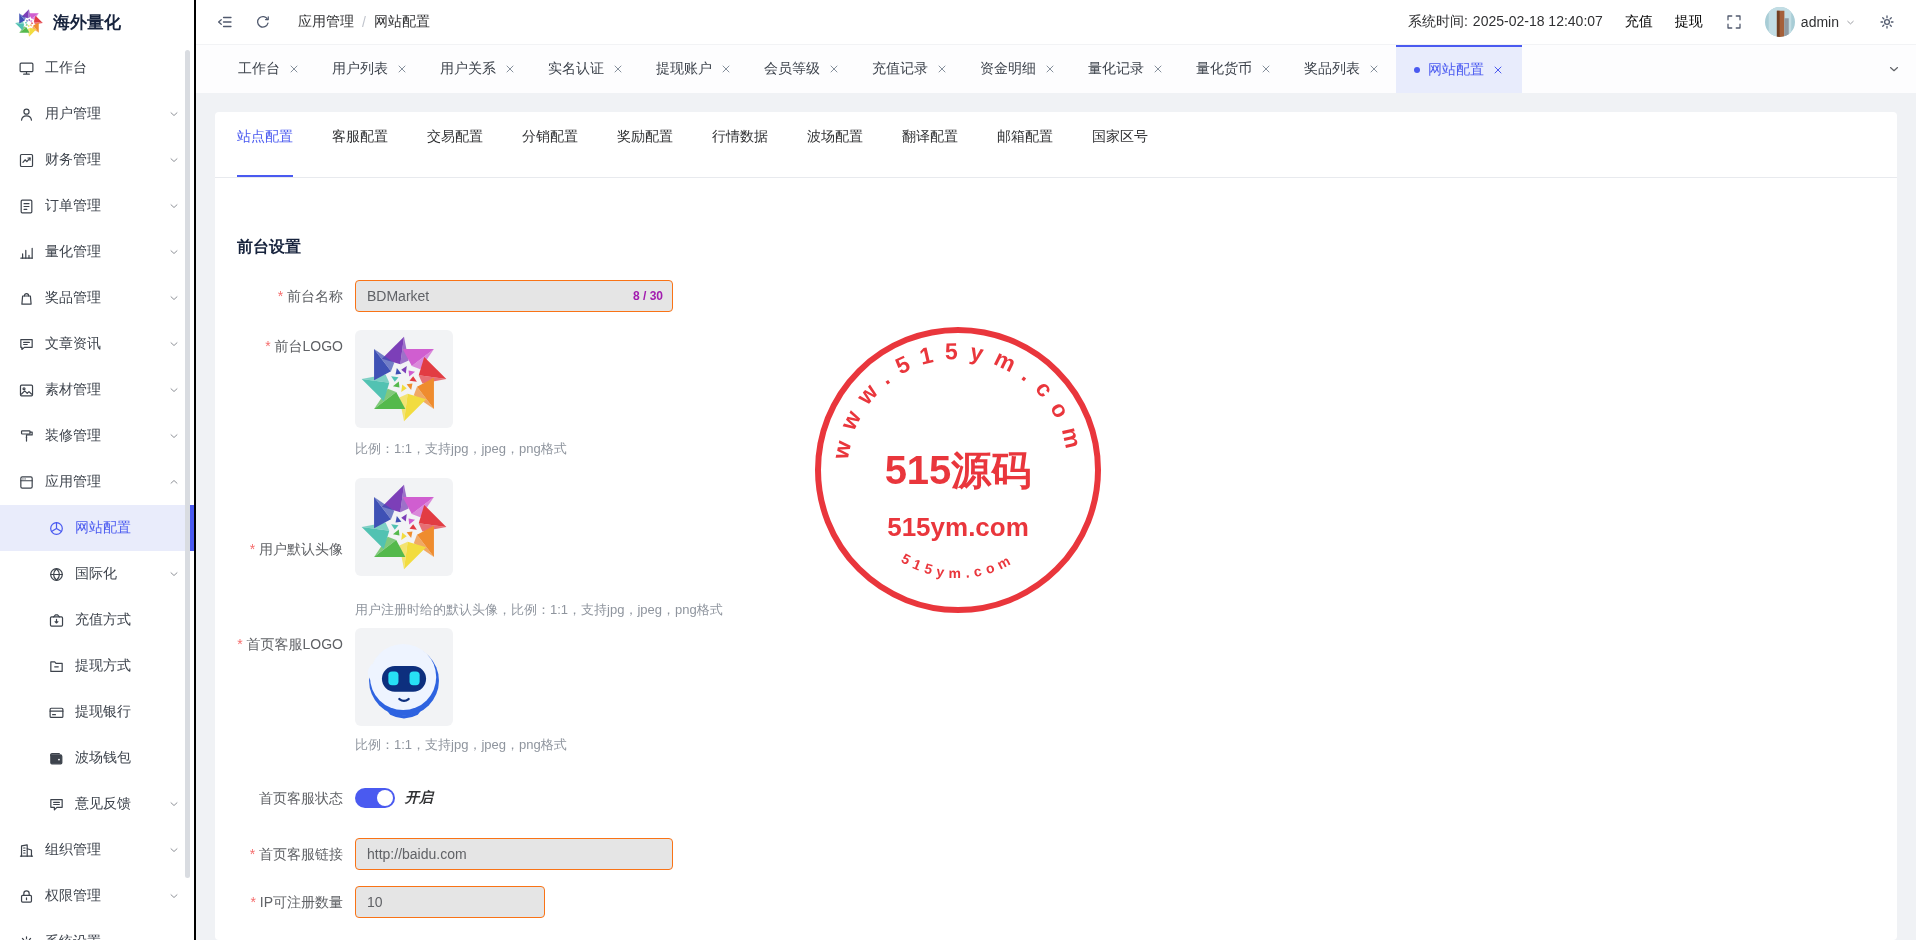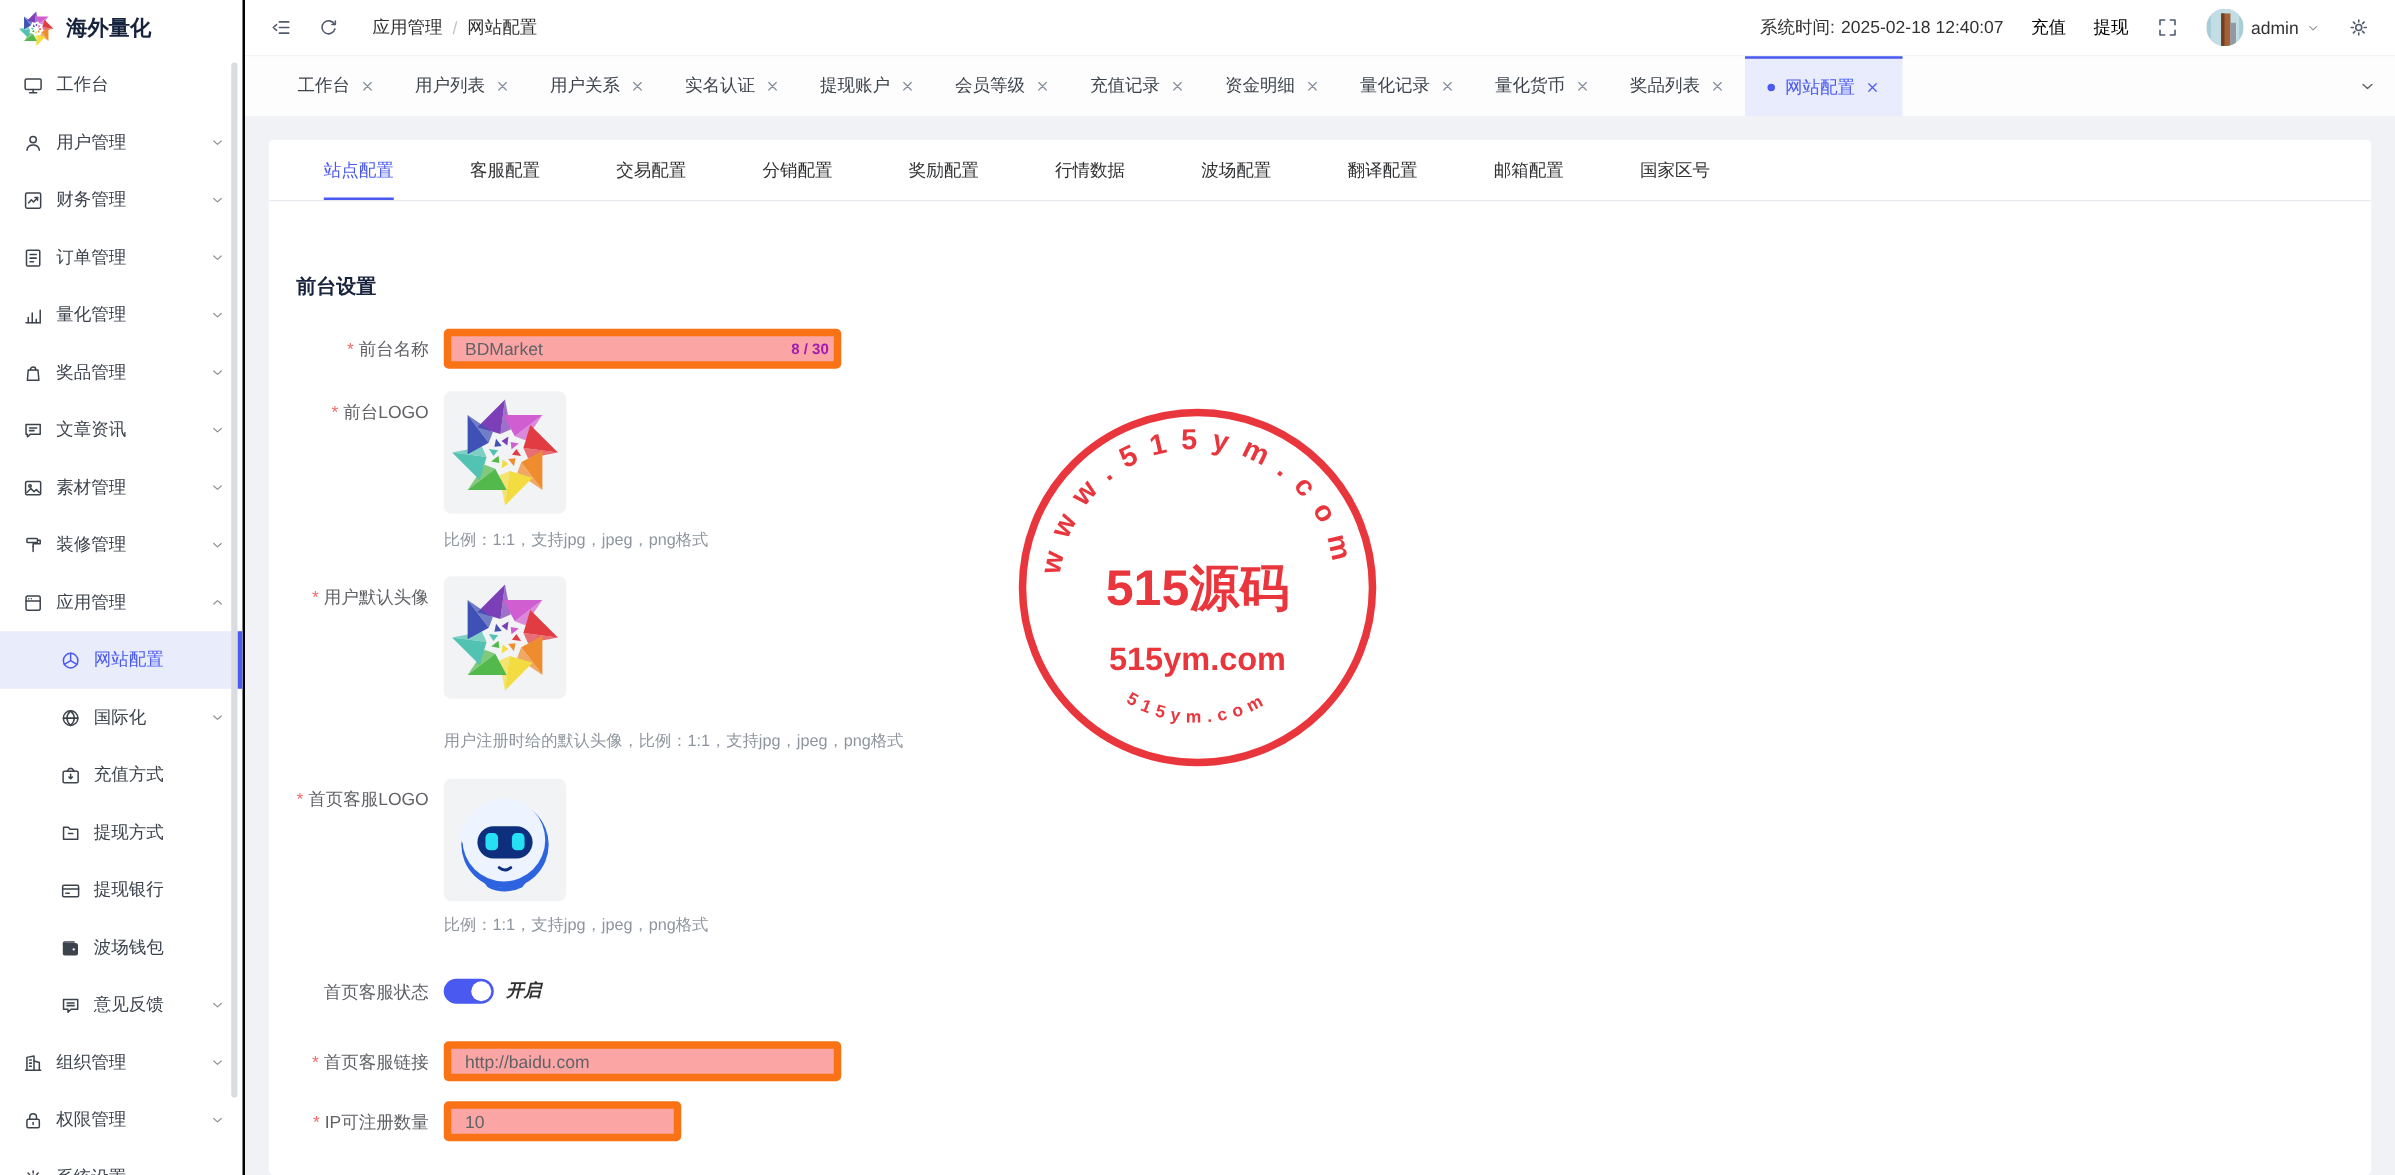--- a/index.html
+++ b/index.html
@@ -51,41 +51,41 @@
   .tab .dot { width:6px; height:6px; border-radius:50%; background:#4a5af0; margin-right:8px; }
   .tabs-more { position:absolute; right:0; top:0; width:44px; height:48px; display:flex;
     align-items:center; justify-content:center; color:#606266; cursor:pointer; }
   .tabs-more .ic { width:14px; height:14px; }
 
   .content { position:absolute; left:0; top:93px; right:0; bottom:0; background:#f0f2f5;
     padding:19px 19px 0 19px; }
   .card { position:relative; width:100%; height:calc(100% + 0px); background:#fff; border-radius:4px; overflow:hidden; }
 
   .config-tabs { display:flex; padding:0 22px; border-bottom:1px solid #e8eaee; }
-  .ctab { position:relative; height:48px; line-height:48px; margin-right:39px; color:#303133; cursor:pointer;margin-left:22px; }
+  .ctab { position:relative; height:65px; line-height:48px; margin-right:39px; color:#303133; cursor:pointer; }
   .ctab.active { color:#4a5af0; }
   .ctab.active::after { content:""; position:absolute; left:0; right:0; bottom:0; height:2px; background:#4a5af0; }
 
   .form { padding:58px 0 0 22px; }
   .form h3 { font-size:16px; line-height:22px; color:#17233d; margin-bottom:22px; }
   .row { display:flex; }
   .f-label { width:106px; margin-right:12px; text-align:right; color:#606266; line-height:32px; flex:none; }
   .req::before { content:"* "; color:#f56c6c; }
   .input-wrap { position:relative; width:318px; }
-  .tin { width:100%; height:32px; border:6px solid #f97316; border-radius:4px; padding:0 64px 0 11px;
-    font-size:14px; color:#606266; outline:none; font-family:inherit; background:#fca5a5; }
+  .tin { width:100%; height:32px; border:1px solid #f97316; border-radius:4px; padding:0 64px 0 11px;
+    font-size:14px; color:#606266; outline:none; font-family:inherit; background:#e5e5e5; }
   .tin.short { width:190px; padding-right:11px; }
   .counter { position:absolute; right:10px; top:0; line-height:32px; font-size:12px; color:#a21caf;font-weight:bold; }
   .imgbox { width:98px; height:98px; background:#f2f3f5; border-radius:6px; display:flex;
     align-items:center; justify-content:center; cursor:pointer; }
   .imgbox svg { width:92px; height:92px; }
   .hint { font-size:13px; color:#8f959e; }
   .row-name { margin-bottom:18px; }
   .row-logo { margin-bottom:20px; } .row-logo .hint { margin-top:12px; }
-  .row-avatar { margin-bottom:21px; } .row-avatar .hint { margin-top:25px; }
+  .row-avatar { margin-bottom:9px;align-items:center; } .row-avatar .hint { margin-top:25px; }
   .row-service { margin-bottom:28px; } .row-service .hint { margin-top:10px; }
   .row-toggle { margin-bottom:24px; align-items:center; }
   .row-link { margin-bottom:16px;align-items:flex-end; }
   .toggle { width:40px; height:20px; border-radius:10px; background:#4a5af0; position:relative; cursor:pointer; }
   .toggle .knob { position:absolute; right:2px; top:2px; width:16px; height:16px; border-radius:50%; background:#fff; }
   .toggle-txt { margin-left:10px; font-weight:600; color:#303133; font-style:italic; }
 
   .footer { position:absolute; left:0; right:0; bottom:0; height:44px; background:#fff;
     box-shadow:0 -2px 8px rgba(0,0,0,.06); z-index:10; }
   .save-btn { position:absolute; left:762px; top:7px; transform:translateX(-50%); height:30px;

